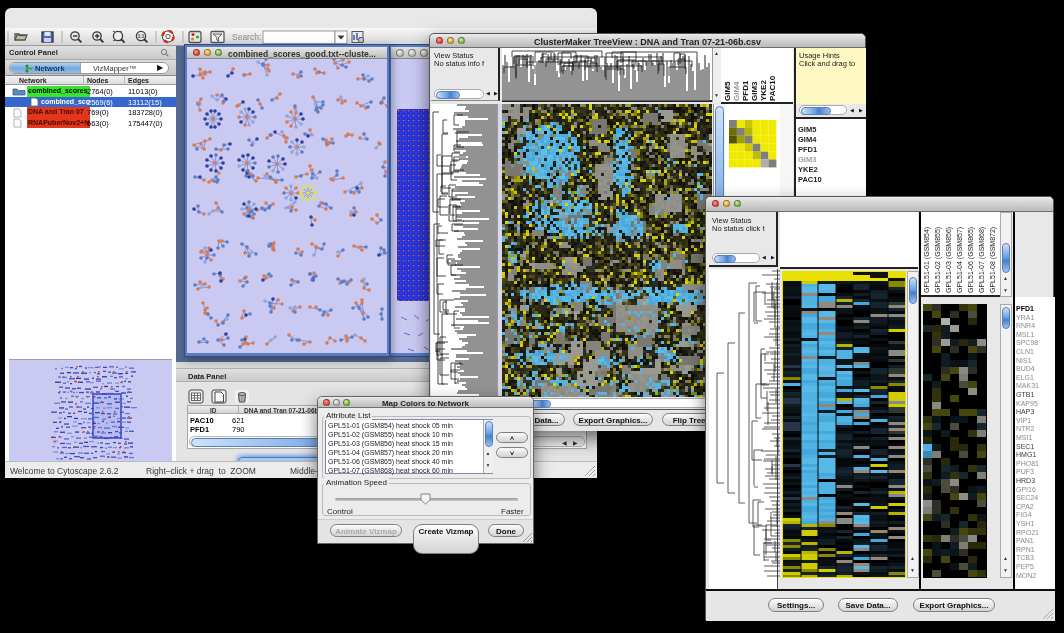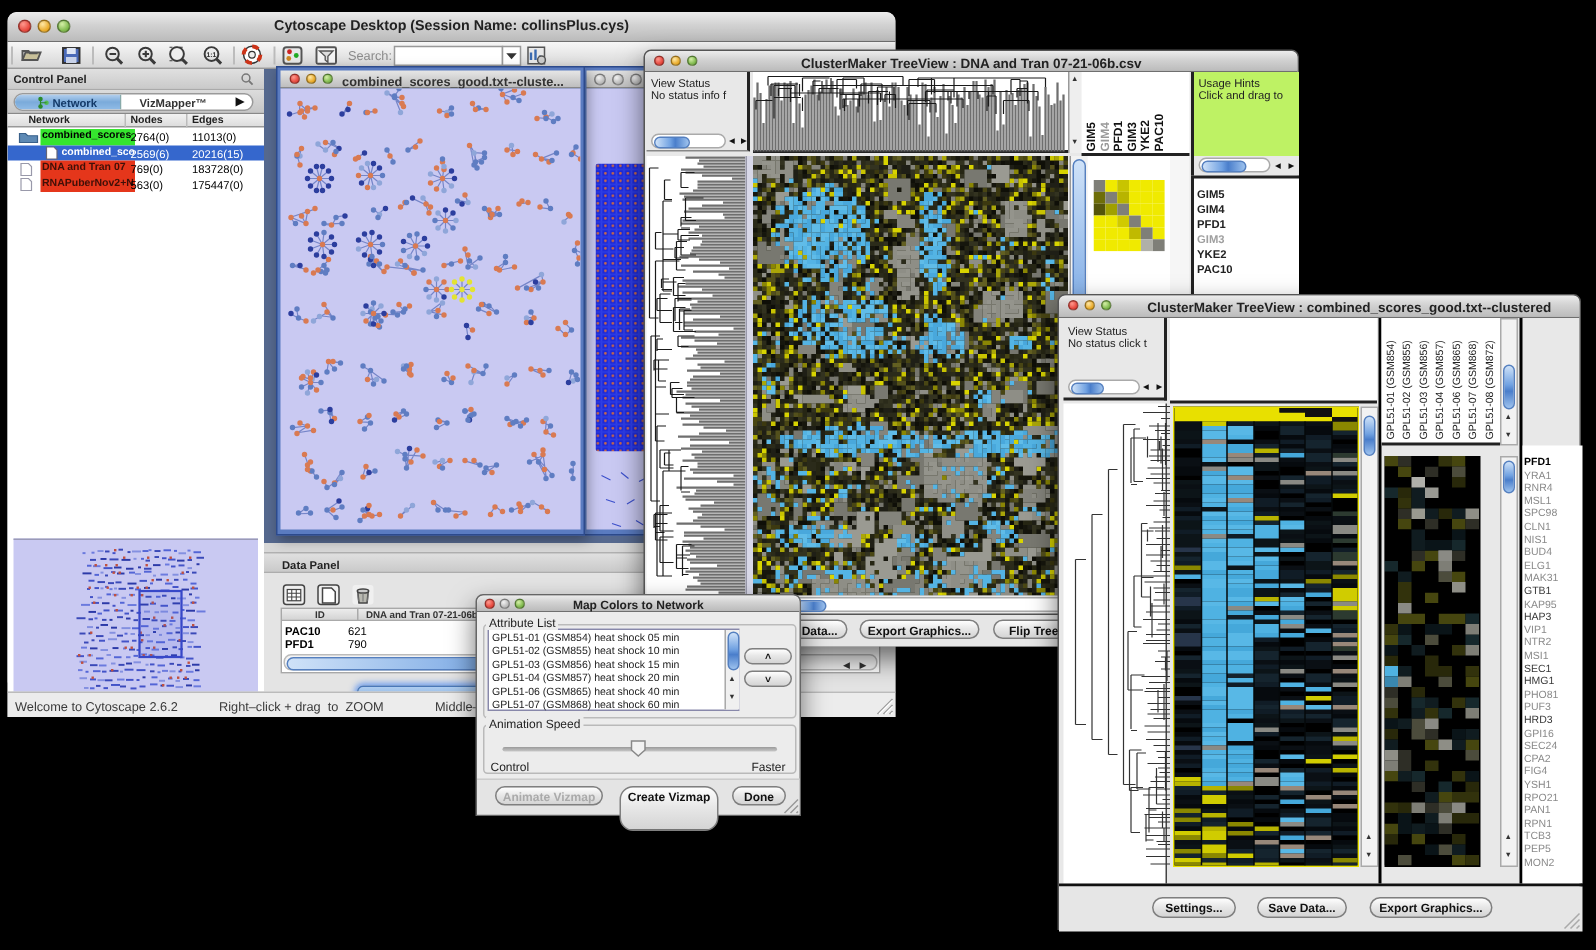--- a/index.html
+++ b/index.html
@@ -15,24 +15,20 @@
 .btn{position:absolute;background:linear-gradient(#fefefe,#e8e8e8 45%,#d4d4d4);border:1px solid #7f7f7f;border-radius:9px;font-weight:bold;font-size:8px;color:#111;text-align:center}
 .etch{position:absolute;border:1px solid #b9b9b9;border-radius:3px}
 .gl{position:absolute;font-size:7px;color:#222;white-space:nowrap}
 .athumb{position:absolute;border-radius:4.5px;border:1px solid #5580c0;background:linear-gradient(90deg,#cfe2f8,#71a2e2 45%,#4a7ecb 60%,#9dc2ee)}
 .athumbH{position:absolute;border-radius:4.5px;border:1px solid #5580c0;background:linear-gradient(#cfe2f8,#71a2e2 45%,#4a7ecb 60%,#9dc2ee)}
 .sepv{position:absolute;background:#000}
 </style></head><body>
 
 <div class="win" style="left:5px;top:8px;width:592px;height:470px;background:#e8e8e8;border-radius:6px 6px 0 0;overflow:hidden">
 
-  <div class="tbar" style="height:20px;border-radius:6px 6px 0 0;">
-    <div class="lights abs" style="left:7px;top:5px"><span class="lr"></span><span class="ly"></span><span class="lg"></span></div>
-    <div class="ttl" style="margin-top:4px;font-size:9.5px">Cytoscape Desktop (Session Name: collinsPlus.cys)</div>
-  </div>
 
   <div class="abs" style="left:0;top:20px;width:592px;height:18px;background:linear-gradient(#f7f7f7,#d6d6d6);border-bottom:1px solid #9a9a9a">
     <svg width="370" height="18" style="position:absolute;left:0;top:0">
       <g stroke="#444" fill="none" stroke-width="1.3">
         <path d="M3 3v12" stroke="#bbb"></path>
 
         <path d="M10 12l2-5h10l-2 5z" fill="#c8c09a" stroke="#555"></path>
           <path d="M10 12V6h4l1 1.5h5" fill="none" stroke="#555"></path>
 
         <rect x="37" y="4" width="11" height="10" fill="#4a6ab8" stroke="#333"></rect>
@@ -99,21 +95,21 @@
     <div class="abs" style="left:0;top:14px;width:171px;height:15px;background:linear-gradient(#dcdcdc,#c6c6c6)">
       <div class="abs" style="left:4px;top:1.5px;width:160px;height:12.5px;background:#fff;border:1px solid #9a9a9a;border-radius:6px"></div>
       <div class="abs" style="left:5px;top:2.5px;width:71px;height:10.5px;background:linear-gradient(#b4d0ee,#7aaada 50%,#8fbbe6);border-radius:5px 0 0 5px;border-right:1px solid #8aa"></div>
       <svg width="8" height="10" style="position:absolute;left:20px;top:4px">
           <circle cx="2" cy="2" r="1.5" fill="#2a8a2a"></circle>
           <circle cx="2" cy="7" r="1.5" fill="#2a8a2a"></circle>
           <circle cx="6" cy="4.5" r="1.5" fill="#55bb55"></circle>
           <path d="M2 2v5M2 4.5h4" stroke="#2a8a2a" stroke-width="0.8" fill="none"></path>
         </svg>
       <span style="position:absolute;left:30px;top:4px;font-size:7.5px;font-weight:bold;color:#143a68">Network</span>
-      <span style="position:absolute;left:88px;top:4px;font-size:7.5px;font-weight:bold;color:#333">VizMapper™</span>
+      <span style="position:absolute;left:88px;top:4px;font-size:7.5px;font-weight:normal;color:#333">VizMapper™</span>
       <span style="position:absolute;left:152px;top:2.5px;font-size:8px;color:#111">▶</span>
     </div>
 
     <div class="abs" style="left:0;top:29px;width:171px;height:380px;background:#fff;border-top:1px solid #888">
       <div class="abs" style="left:0;top:0;width:171px;height:9px;background:linear-gradient(#f2f2f2,#ddd);border-bottom:1px solid #999;font-size:7px;font-weight:bold;color:#222">
         <span class="abs" style="left:14px;top:1px">Network</span>
           <span class="abs" style="left:82px;top:1px">Nodes</span>
           <span class="abs" style="left:123px;top:1px">Edges</span>
         <span class="abs" style="left:78px;top:0;width:1px;height:9px;background:#bbb"></span>
           <span class="abs" style="left:119px;top:0;width:1px;height:9px;background:#bbb"></span>
@@ -127,21 +123,21 @@
         <span class="abs" style="left:23px;top:1px;width:62px;overflow:hidden;font-weight:bold;font-size:7px">combined_scores_</span>
         <span class="abs" style="left:82px;top:1px">2764(0)</span>
           <span class="abs" style="left:123px;top:1px">11013(0)</span>
       </div>
       <div class="abs" style="left:0;top:20.5px;width:171px;height:10.5px;font-size:7.5px;color:#fff;background:#3567cd">
         <svg width="9" height="10" style="position:absolute;left:25px;top:0.5px">
             <path d="M1 1h5l2 2v6H1z" fill="#fff" stroke="#667" stroke-width="0.8"></path>
           </svg>
         <span class="abs" style="left:36px;top:1px;width:49px;overflow:hidden;font-weight:bold;font-size:7px">combined_sco</span>
         <span class="abs" style="left:82px;top:1px">2569(6)</span>
-          <span class="abs" style="left:123px;top:1px">20216(15)</span>
+          <span class="abs" style="left:123px;top:1px">13112(15)</span>
       </div>
       <div class="abs" style="left:0;top:31px;width:171px;height:10.5px;font-size:7.5px;color:#000">
         <svg width="9" height="10" style="position:absolute;left:8px;top:0.5px">
             <path d="M1 1h5l2 2v6H1z" fill="#fff" stroke="#99a" stroke-width="0.8"></path>
           </svg>
         <span class="abs" style="left:22px;top:0;width:63px;height:10.5px;background:#e5361b"></span>
         <span class="abs" style="left:23px;top:1px;width:62px;overflow:hidden;font-weight:bold;color:#401008;font-size:7px">DNA and Tran 07</span>
         <span class="abs" style="left:82px;top:1px">769(0)</span>
           <span class="abs" style="left:123px;top:1px">183728(0)</span>
       </div>
@@ -1111,21 +1107,21 @@
         <text transform="translate(9 53) rotate(-90)">GIM5</text>
         <text transform="translate(18 53) rotate(-90)" fill="#999">GIM4</text>
         <text transform="translate(27 53) rotate(-90)">PFD1</text>
         <text transform="translate(36 53) rotate(-90)">GIM3</text>
         <text transform="translate(45 53) rotate(-90)">YKE2</text>
         <text transform="translate(54 53) rotate(-90)">PAC10</text>
       </g>
     </svg>
   </div>
 
-  <div class="abs" style="left:364px;top:14px;width:72px;height:56px;background:#bef264;border-left:2px solid #222">
+  <div class="abs" style="left:364px;top:14px;width:72px;height:56px;background:#fef9c3;border-left:2px solid #222">
     <div class="gl" style="left:3px;top:3px;font-size:7.5px">Usage Hints</div>
     <div class="gl" style="left:3px;top:11px;font-size:7.5px">Click and drag to</div>
   </div>
   <div class="abs" style="left:364px;top:70px;width:72px;height:13px;background:#e8e8e8;border-left:2px solid #222">
     <div class="abs" style="left:3px;top:1px;width:48px;height:10px;background:#fff;border:1px solid #aaa;border-radius:5px">
       <div class="athumb" style="left:1px;top:0.5px;width:30px;height:8px"></div>
     </div>
     <span class="abs" style="left:54px;top:2.5px;font-size:5px;color:#111">◀</span>
       <span class="abs" style="left:63px;top:2.5px;font-size:5px;color:#111">▶</span>
   </div>
@@ -1235,21 +1231,20 @@
     <div class="btn" style="left:15px;top:3px;width:55px;height:13px;line-height:13px">Settings...</div>
     <div class="btn" style="left:76px;top:3px;width:58px;height:13px;line-height:13px">Save Data...</div>
     <div class="btn" style="left:142px;top:3px;width:80px;height:13px;line-height:13px">Export Graphics...</div>
     <div class="btn" style="left:231px;top:3px;width:72px;height:13px;line-height:13px">Flip Tree Nod</div>
   </div>
 </div>
 
 <div class="win" style="left:705px;top:196px;width:349px;height:424px;background:#e8e8e8;border:1px solid #555;border-radius:5px 5px 0 0">
   <div class="tbar" style="height:15px;border-radius:5px 5px 0 0">
     <div class="lights abs" style="left:6px;top:3px"><span style="width:7px;height:7px" class="lr"></span><span style="width:7px;height:7px" class="ly"></span><span style="width:7px;height:7px" class="lg"></span></div>
-    <div class="ttl" style="margin-top:3px;margin-left:40px;font-size:9px">ClusterMaker TreeView : combined_scores_good.txt--clustered</div>
   </div>
 
   <div class="abs" style="left:3px;top:15px;width:69px;height:55px;background:#e8e8e8;border-right:2px solid #222;border-bottom:2px solid #222">
     <div class="gl" style="left:3px;top:4px;font-size:7.5px">View Status</div>
     <div class="gl" style="left:3px;top:12px;font-size:7.5px">No status click t</div>
     <div class="abs" style="left:3px;top:41px;width:48px;height:10px;background:#fff;border:1px solid #aaa;border-radius:5px">
       <div class="athumb" style="left:1px;top:0.5px;width:22px;height:8px"></div>
     </div>
     <span class="abs" style="left:53px;top:42px;font-size:5px;color:#111">◀</span>
       <span class="abs" style="left:62px;top:42px;font-size:5px;color:#111">▶</span>

